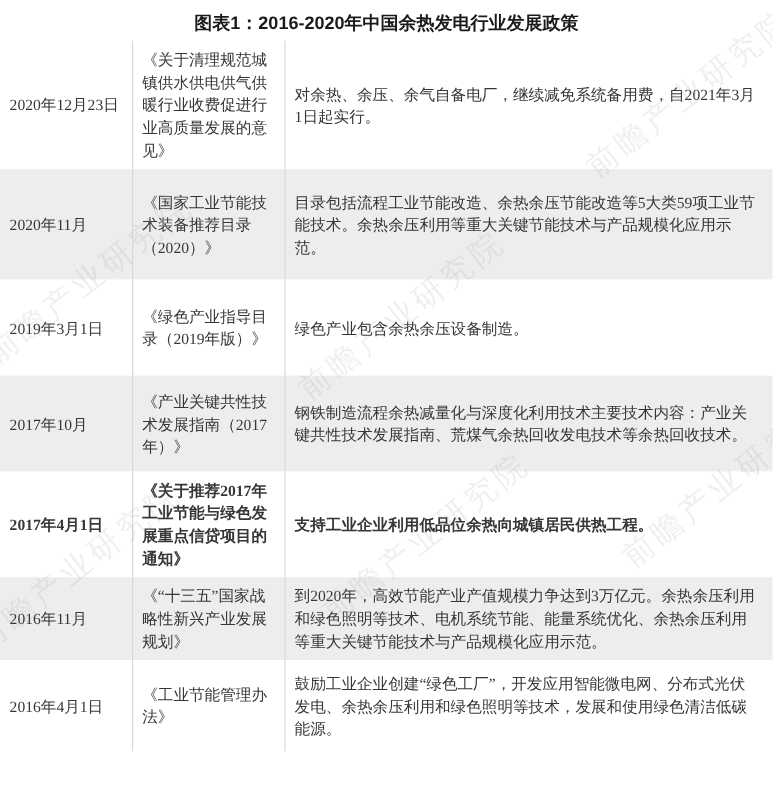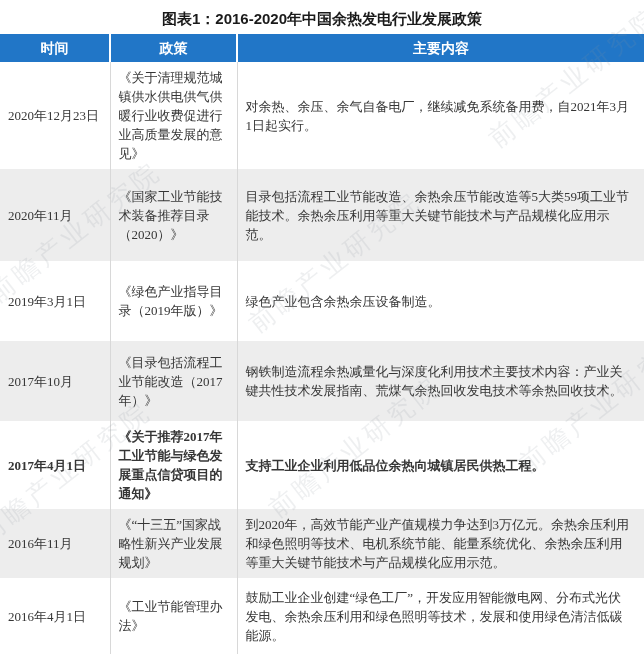--- a/index.html
+++ b/index.html
@@ -65,25 +65,20 @@
 </style>
 </head>
 <body>
 
 <div class="page">
 
   <div class="title">图表1：2016-2020年中国余热发电行业发展政策</div>
 
   <div class="table">
 
-    <div class="row thead">
-      <div class="td c1">时间</div>
-      <div class="td c2">政策</div>
-      <div class="td c3">主要内容</div>
-    </div>
 
     <div class="row tbody-row r0">
       <div class="td c1">2020年12月23日</div>
       <div class="td c2">《关于清理规范城镇供水供电供气供暖行业收费促进行业高质量发展的意见》</div>
       <div class="td c3">对余热、余压、余气自备电厂，继续减免系统备用费，自2021年3月1日起实行。</div>
     </div>
 
     <div class="row tbody-row alt r1">
       <div class="td c1">2020年11月</div>
       <div class="td c2">《国家工业节能技术装备推荐目录（2020）》</div>
@@ -91,21 +86,21 @@
     </div>
 
     <div class="row tbody-row r2">
       <div class="td c1">2019年3月1日</div>
       <div class="td c2">《绿色产业指导目录（2019年版）》</div>
       <div class="td c3">绿色产业包含余热余压设备制造。</div>
     </div>
 
     <div class="row tbody-row alt r3">
       <div class="td c1">2017年10月</div>
-      <div class="td c2">《目录包括流程工业节能改造（2017年）》</div>
+      <div class="td c2">《产业关键共性技术发展指南（2017年）》</div>
       <div class="td c3">钢铁制造流程余热减量化与深度化利用技术主要技术内容：产业关键共性技术发展指南、荒煤气余热回收发电技术等余热回收技术。</div>
     </div>
 
     <div class="row tbody-row r4">
       <div class="td c1">2017年4月1日</div>
       <div class="td c2">《关于推荐2017年工业节能与绿色发展重点信贷项目的通知》</div>
       <div class="td c3">支持工业企业利用低品位余热向城镇居民供热工程。</div>
     </div>
 
     <div class="row tbody-row alt r5">

